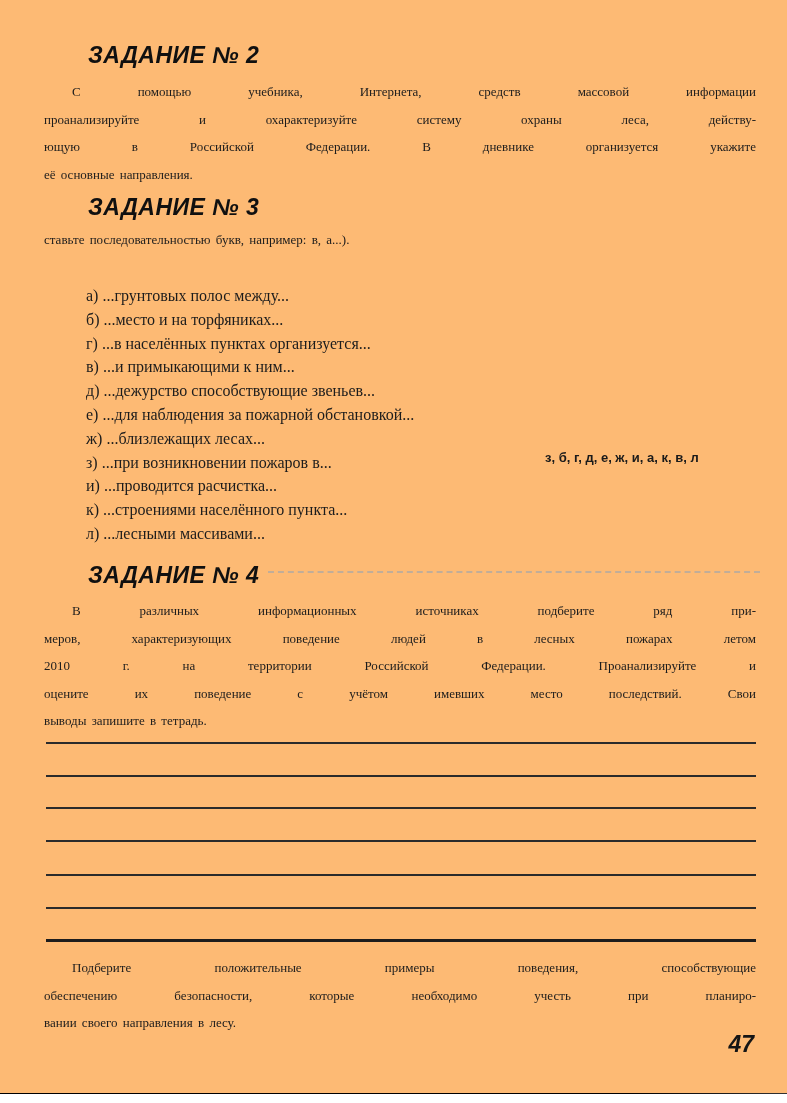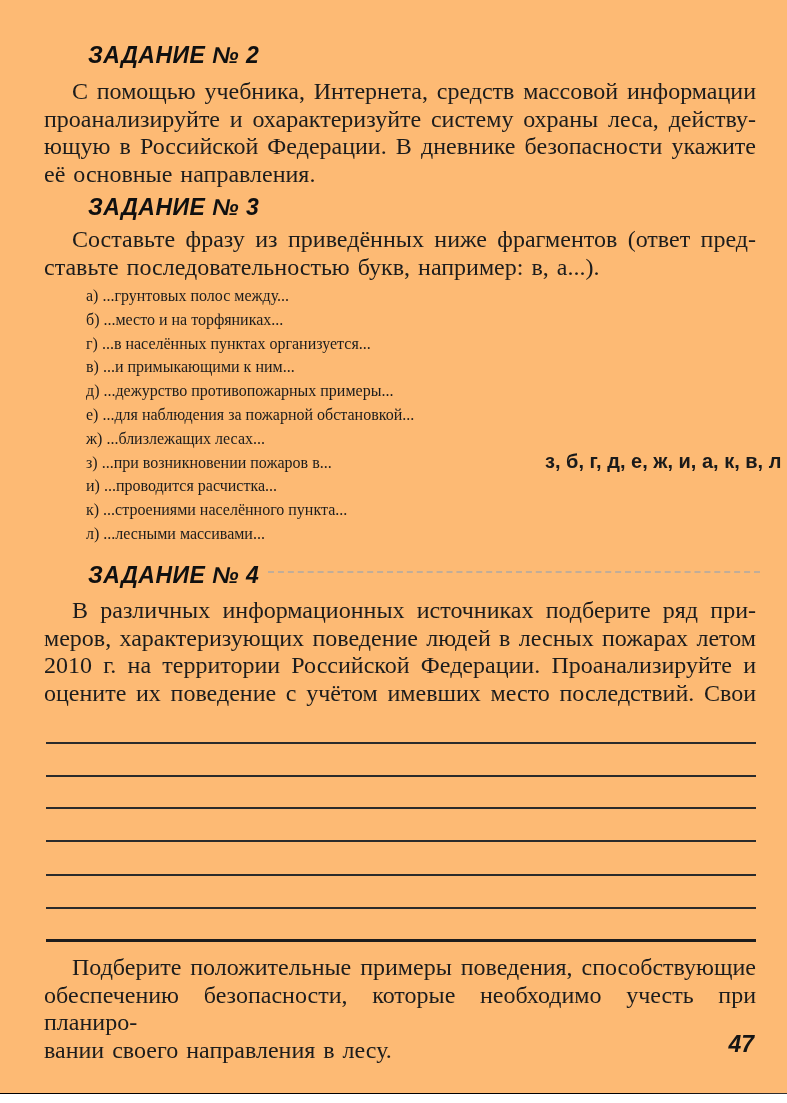--- a/index.html
+++ b/index.html
@@ -28,21 +28,21 @@
     white-space: nowrap;
   }
   .h2 { top: 42px;  left: 88px; }
   .h3 { top: 194px; left: 88px; }
   .h4 { top: 562px; left: 88px; }
 
   .para {
     position: absolute;
     left: 44px;
     width: 712px;
-    font-size: 24px;
+    font-size: 13px;
     line-height: 27.5px;
     word-spacing: 2px;
   }
   .p2 { top: 78px; }
   .p3 { top: 226px; }
   .p4 { top: 597px; }
   .pf { top: 954px; }
 
   .tline { text-align: left; }
   .tline.just {
@@ -60,21 +60,21 @@
     line-height: 23.8px;
   }
   .frag-item { padding-left: 42px; white-space: nowrap; }
 
   .answer-note {
     position: absolute;
     top: 450px;
     left: 545px;
     font-family: "Liberation Sans", sans-serif;
     font-weight: bold;
-    font-size: 20px;
+    font-size: 13px;
     color: #1a1a1a;
     white-space: nowrap;
   }
 
   .heading-dashes {
     position: absolute;
     top: 571px;
     left: 268px;
     width: 492px;
     height: 0;
@@ -119,53 +119,53 @@
 </style>
 </head>
 <body>
 
 <div class="page">
 
   <h2 class="task-heading h2">ЗАДАНИЕ № 2</h2>
   <div class="para p2">
     <div class="tline just indent">С помощью учебника, Интернета, средств массовой информации</div>
     <div class="tline just">проанализируйте и охарактеризуйте систему охраны леса, действу-</div>
-    <div class="tline just">ющую в Российской Федерации. В дневнике безопасности укажите</div>
+    <div class="tline just">ющую в Российской Федерации. В дневнике организуется укажите</div>
     <div class="tline">её основные направления.</div>
   </div>
 
   <h2 class="task-heading h3">ЗАДАНИЕ № 3</h2>
   <div class="para p3">
-    <div class="tline just indent">Составьте фразу из приведённых ниже фрагментов (ответ пред-</div>
     <div class="tline">ставьте последовательностью букв, например: в, а...).</div>
   </div>
 
   <div class="frag-list">
     <div class="frag-item">а) ...грунтовых полос между...</div>
     <div class="frag-item">б) ...место и на торфяниках...</div>
     <div class="frag-item">г) ...в населённых пунктах организуется...</div>
     <div class="frag-item">в) ...и примыкающими к ним...</div>
-    <div class="frag-item">д) ...дежурство противопожарных примеры...</div>
+    <div class="frag-item">д) ...дежурство способствующие звеньев...</div>
     <div class="frag-item">е) ...для наблюдения за пожарной обстановкой...</div>
     <div class="frag-item">ж) ...близлежащих лесах...</div>
     <div class="frag-item">з) ...при возникновении пожаров в...</div>
     <div class="frag-item">и) ...проводится расчистка...</div>
     <div class="frag-item">к) ...строениями населённого пункта...</div>
     <div class="frag-item">л) ...лесными массивами...</div>
   </div>
 
   <div class="answer-note">з, б, г, д, е, ж, и, а, к, в, л</div>
 
   <h2 class="task-heading h4">ЗАДАНИЕ № 4</h2>
   <div class="heading-dashes"></div>
   <div class="para p4">
     <div class="tline just indent">В различных информационных источниках подберите ряд при-</div>
     <div class="tline just">меров, характеризующих поведение людей в лесных пожарах летом</div>
     <div class="tline just">2010 г. на территории Российской Федерации. Проанализируйте и</div>
     <div class="tline just">оцените их поведение с учётом имевших место последствий. Свои</div>
+    <div class="tline">выводы запишите в тетрадь.</div>
   </div>
 
   <div class="rule r1"></div>
   <div class="rule r2"></div>
   <div class="rule r3"></div>
   <div class="rule r4"></div>
   <div class="rule r5"></div>
   <div class="rule r6"></div>
   <div class="rule r7"></div>
 

